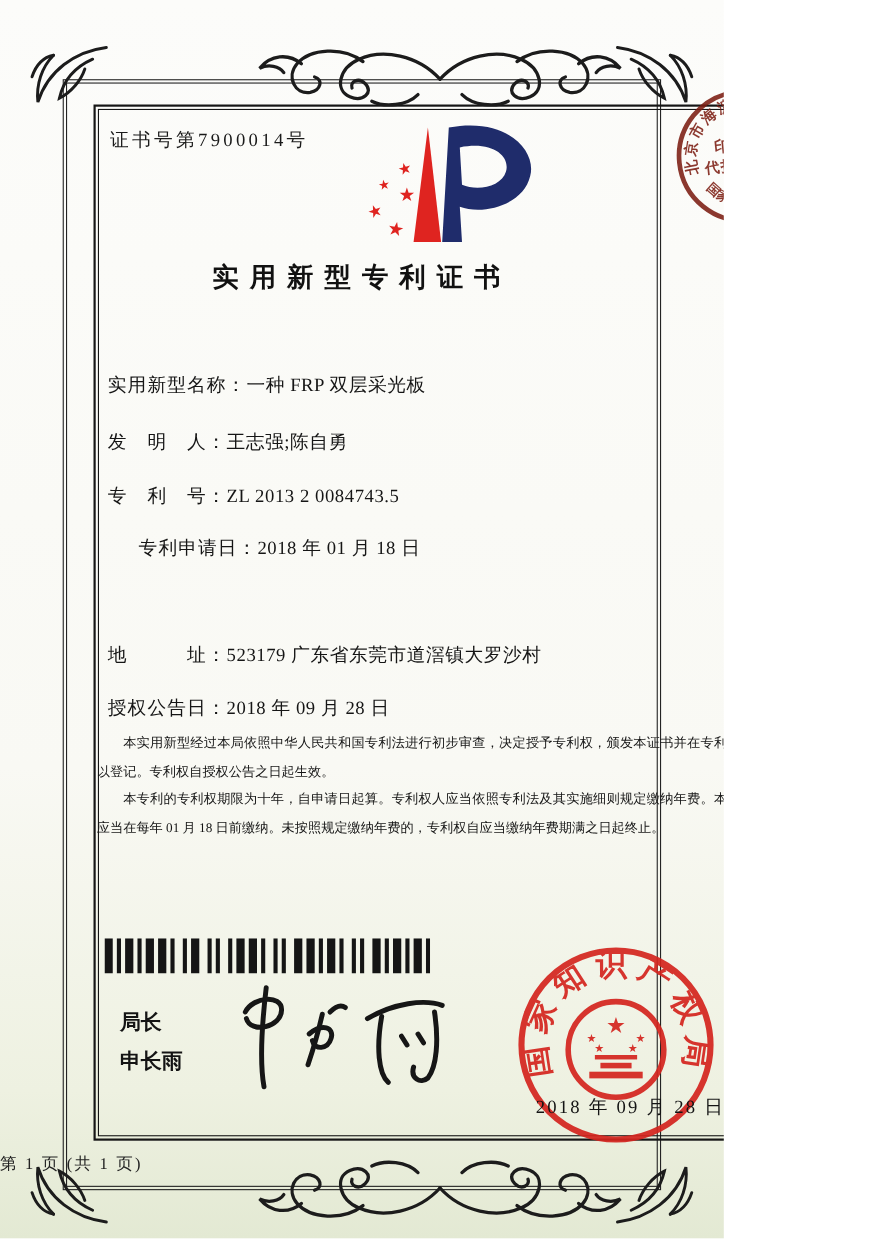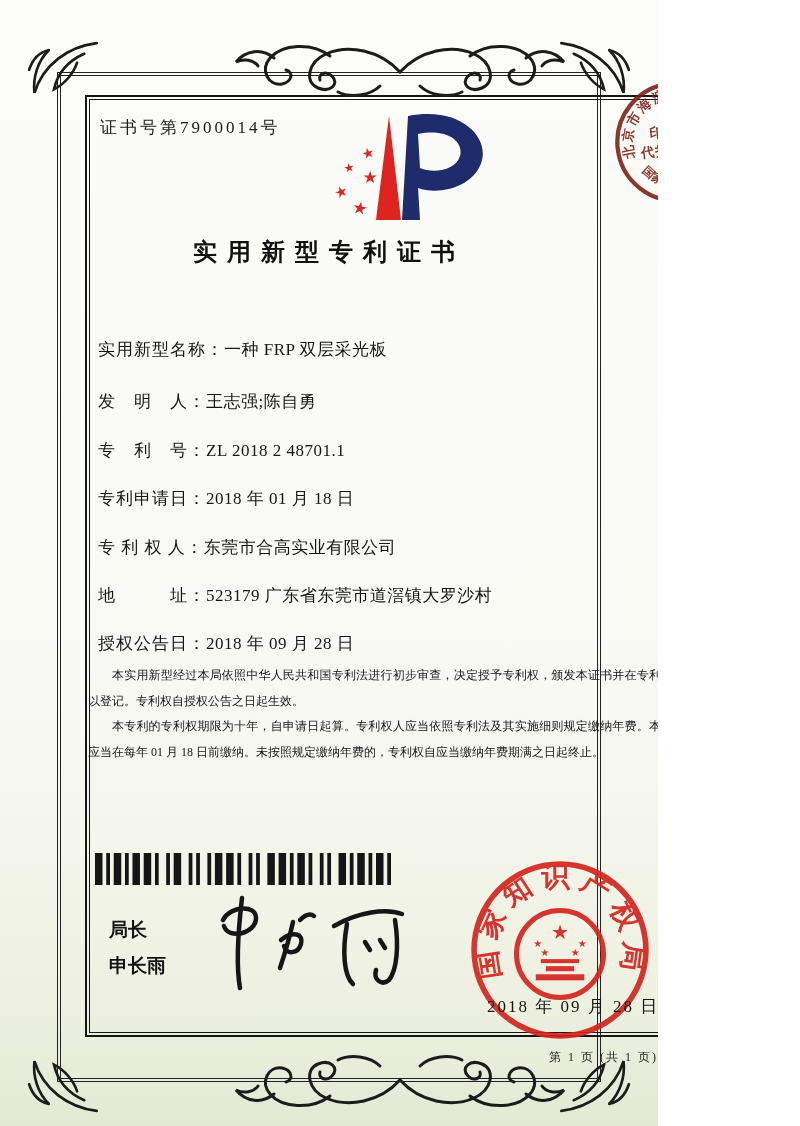--- a/index.html
+++ b/index.html
@@ -21,21 +21,21 @@
   .frow{position:absolute;left:98px;font-size:17px;color:#151515;z-index:2;white-space:nowrap;}
   .frow .lbl{letter-spacing:1px;}
   .frow .val{letter-spacing:0.5px;}
   .paras{position:absolute;left:88px;top:663px;width:634px;z-index:2;}
   .paras p{margin:0;font-size:12px;line-height:25.5px;text-indent:2em;text-align:justify;color:#151515;}
   .barcode{position:absolute;left:95px;top:853px;width:296px;height:32px;z-index:2;}
   .director{position:absolute;left:93px;top:912px;font-size:19px;font-weight:600;color:#141414;line-height:36px;z-index:2;margin-left:16px;}
   .signature{position:absolute;left:196px;top:882px;width:230px;height:120px;z-index:2;}
   .office-seal{position:absolute;left:468px;top:858px;width:184px;height:184px;z-index:3;opacity:.92;}
   .seal-date{position:absolute;left:487px;top:995px;font-size:17px;letter-spacing:2px;color:#141414;z-index:4;white-space:nowrap;}
-  .footer{position:absolute;left:0;right:0;top:1049px;text-align:right;font-size:12px;letter-spacing:2px;color:#222;z-index:2;}
+  .footer{position:absolute;left:0;right:0;top:1049px;text-align:left;font-size:15px;letter-spacing:2px;color:#222;z-index:2;}
   svg text{font-family:"Liberation Serif","DejaVu Serif",serif;}
 </style>
 </head>
 <body>
 
 <div class="page">
 
   <div class="outer-line">
       <div class="in"></div>
     </div>
@@ -122,27 +122,24 @@
 
   <div class="title">实用新型专利证书</div>
 
   <div class="frow" style="top:338px;">
     <span class="lbl">实用新型名称：</span><span class="val">一种 FRP 双层采光板</span>
   </div>
   <div class="frow" style="top:390px;">
     <span class="lbl">发　明　人：</span><span class="val">王志强;陈自勇</span>
   </div>
   <div class="frow" style="top:439px;">
-    <span class="lbl">专　利　号：</span><span class="val">ZL 2018 2 48701.1</span>
-  </div>
-  <div class="frow" style="top:487px;">
+    <span class="lbl">专　利　号：</span><span class="val">ZL 2013 2 0084743.5</span>
+  </div>
+  <div class="frow" style="top:487px;margin-left:28px;">
     <span class="lbl">专利申请日：</span><span class="val">2018 年 01 月 18 日</span>
-  </div>
-  <div class="frow" style="top:536px;">
-    <span class="lbl">专 利 权 人：</span><span class="val">东莞市合高实业有限公司</span>
   </div>
   <div class="frow" style="top:584px;">
     <span class="lbl">地　　　址：</span><span class="val">523179 广东省东莞市道滘镇大罗沙村</span>
   </div>
   <div class="frow" style="top:632px;">
     <span class="lbl">授权公告日：</span><span class="val">2018 年 09 月 28 日</span>
   </div>
 
   <div class="paras">
     <p>本实用新型经过本局依照中华人民共和国专利法进行初步审查，决定授予专利权，颁发本证书并在专利登记簿上予以登记。专利权自授权公告之日起生效。</p>

